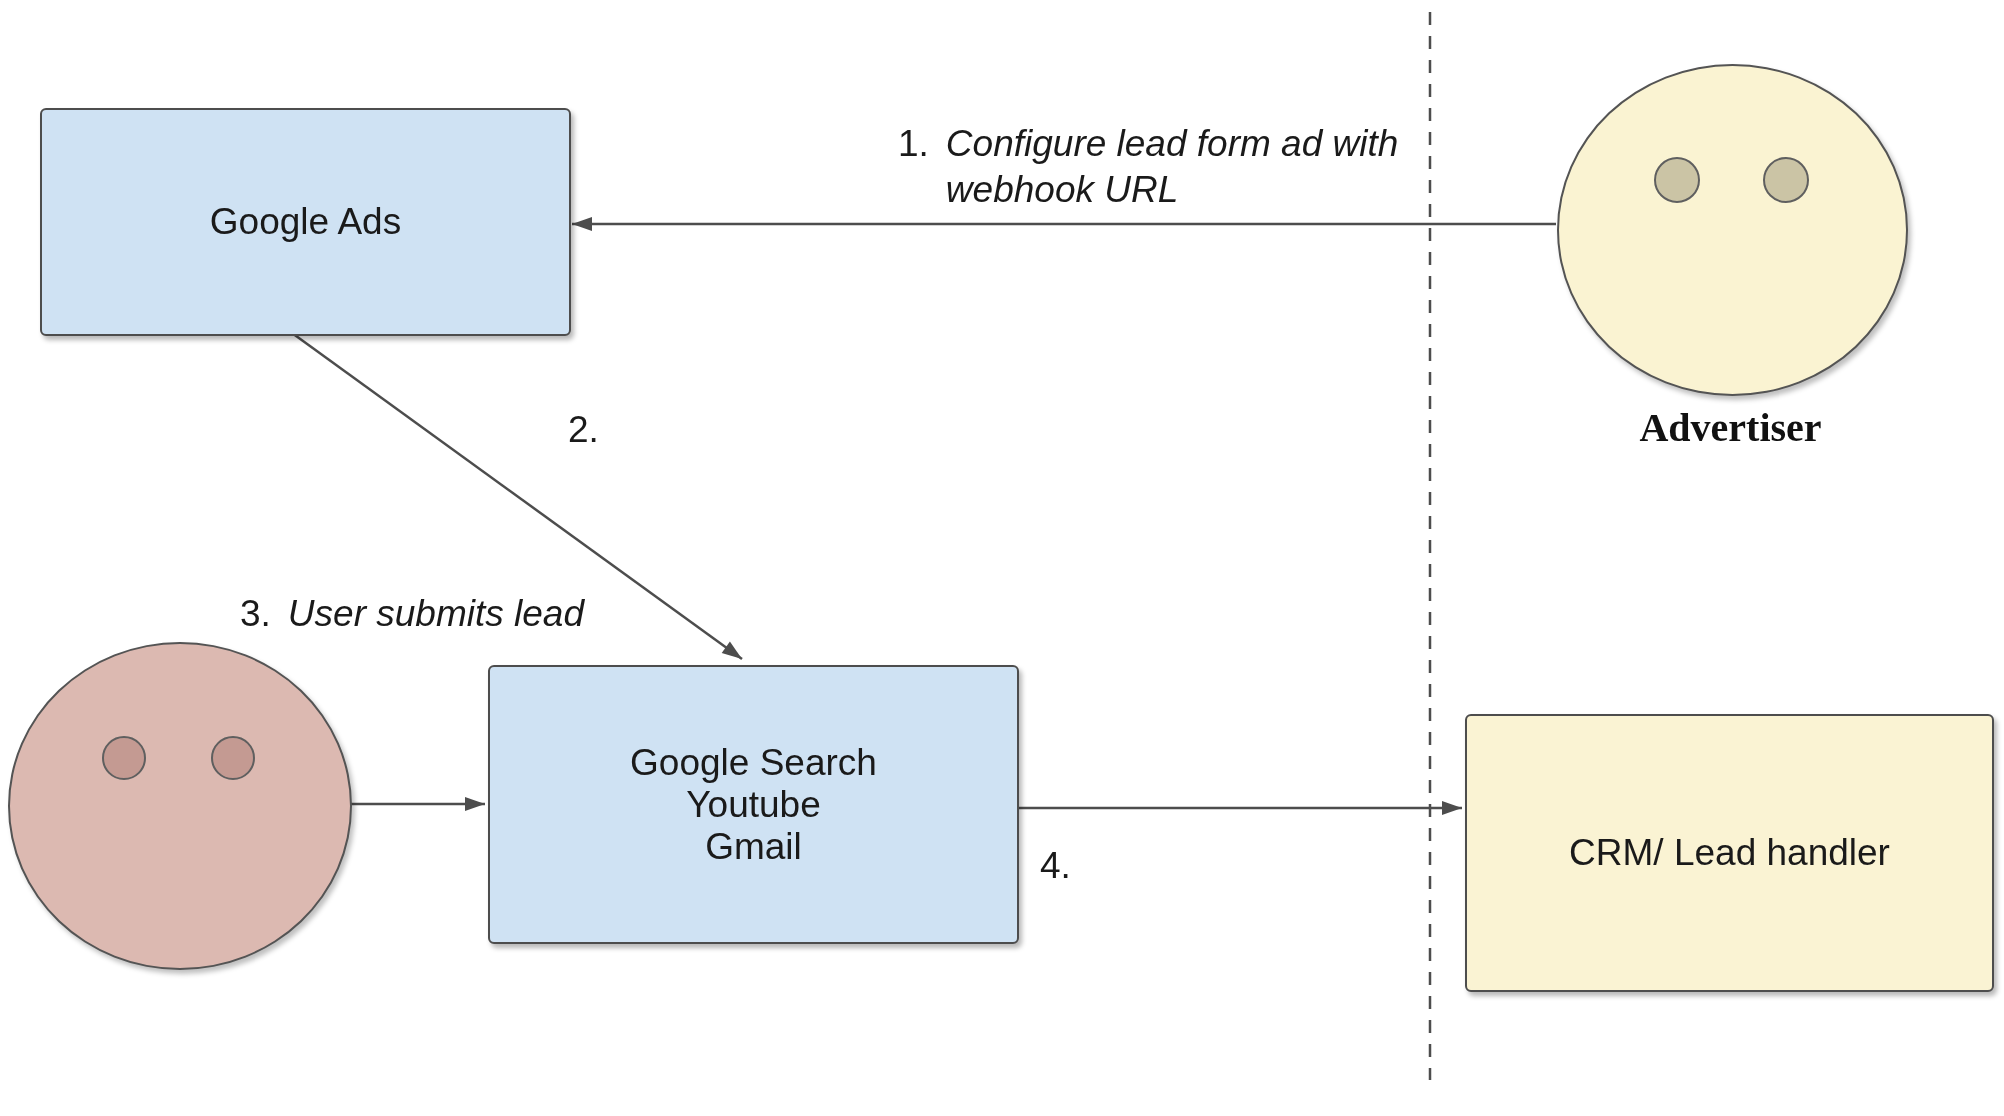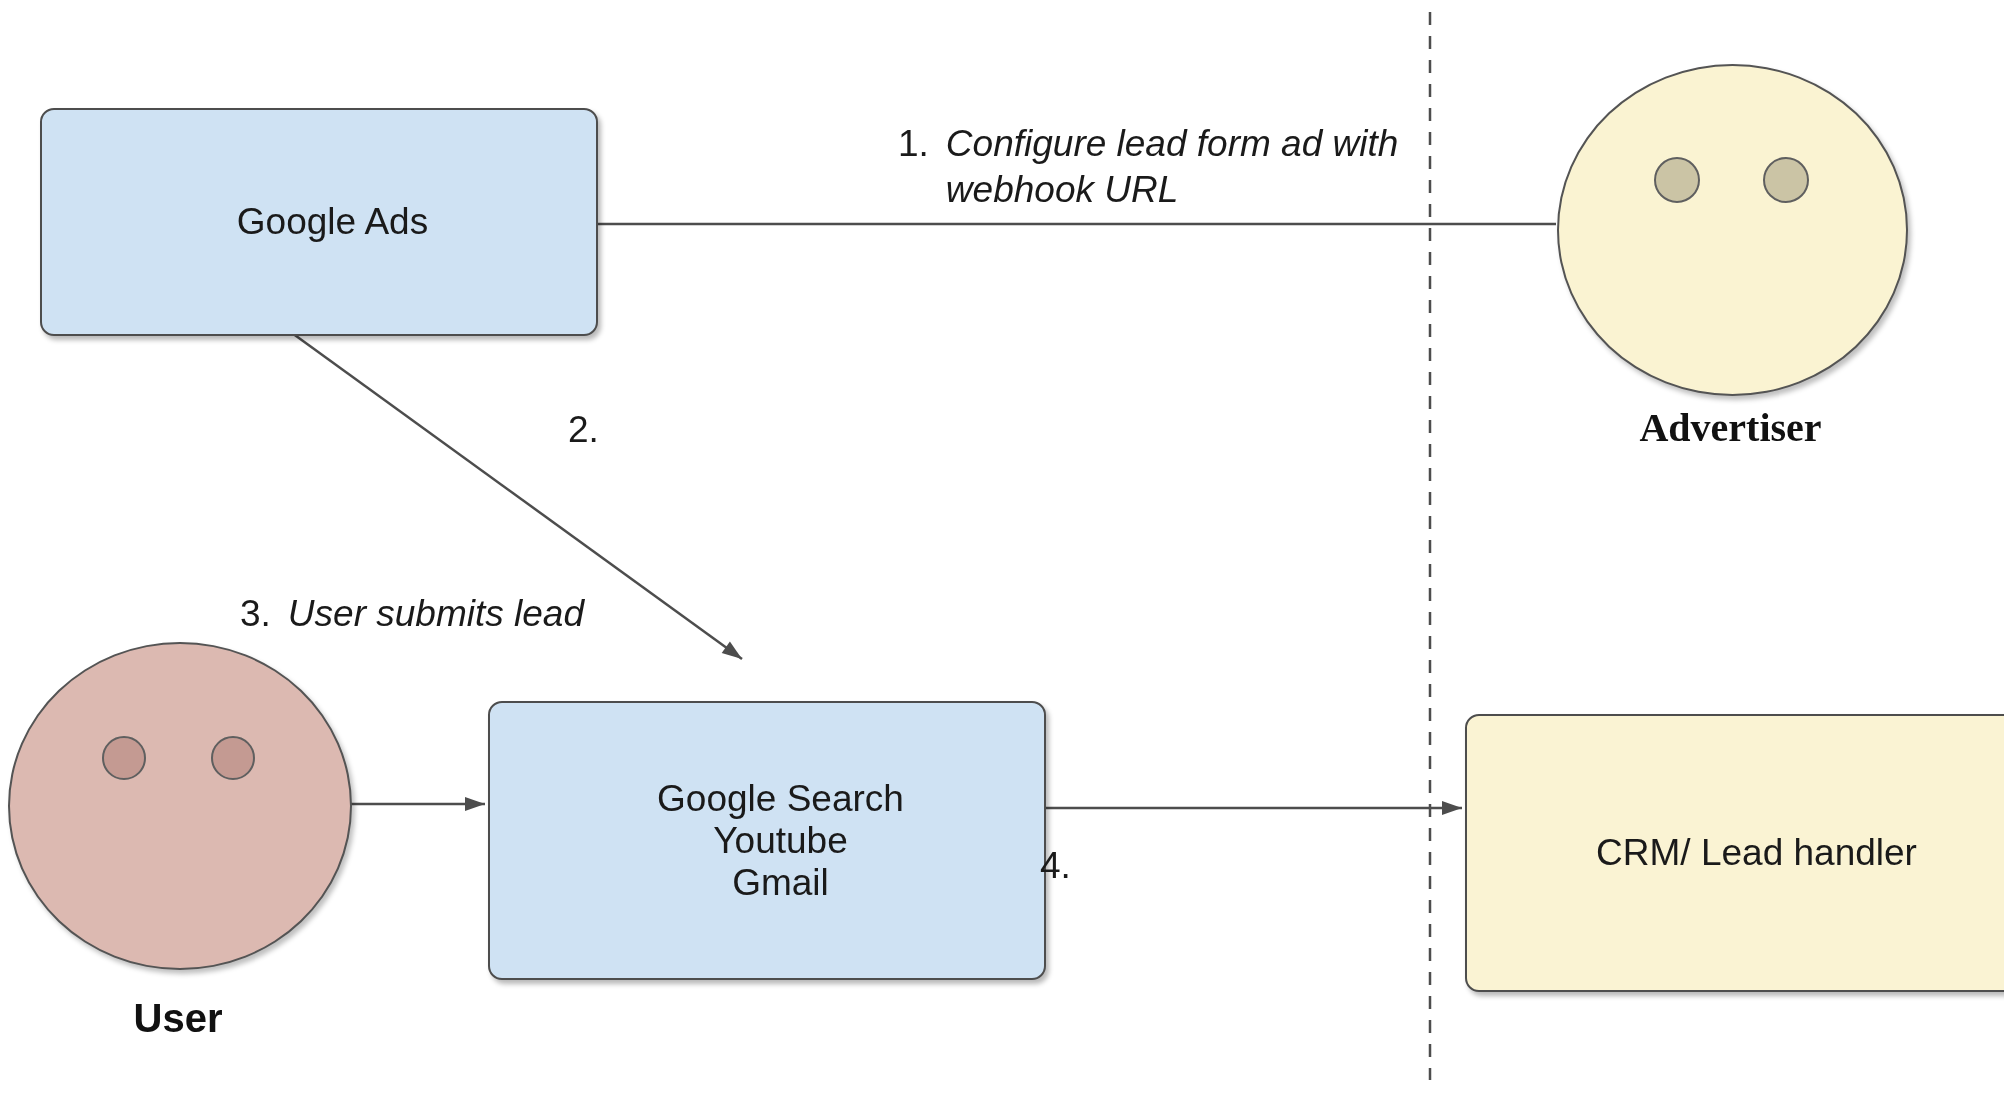--- a/index.html
+++ b/index.html
@@ -10,32 +10,31 @@
     overflow:hidden;
     font-family:"Liberation Sans", sans-serif;
     color:#1a1a1a;
   }
   svg.layer{position:absolute;left:0;top:0;width:2004px;height:1116px;}
 
   
   .node{
     position:absolute;
     border:2.5px solid #4d4d4d;
-    border-radius:14px;
+    border-radius:6px;
     display:flex;align-items:center;justify-content:center;
     text-align:center;
     font-size:37px;line-height:42px;
     box-shadow:3px 4px 5px rgba(0,0,0,0.28);
     white-space:pre-line;
-    padding-left:27px;
   }
   .node.blue{background:#cfe2f3;}
   .node.yellow{background:#faf3d3;}
   #box-google-ads{left:40px;top:108px;width:527px;height:224px;}
-  #box-platforms{left:488px;top:665px;width:527px;height:275px;margin-top:36px;}
+  #box-platforms{left:488px;top:665px;width:527px;height:275px;}
   #box-crm{left:1465px;top:669px;width:525px;height:274px;margin-top:45px;}
 
   
   .face{
     position:absolute;
     border:2.5px solid #545454;
     border-radius:50%;
     box-shadow:3px 4px 5px rgba(0,0,0,0.25);
   }
   #face-user{left:8px;top:642px;width:340px;height:324px;background:#dcb9b1;}
@@ -114,21 +113,20 @@
   </div>
 
   <div class="node yellow" id="box-crm">
     <span>CRM/ Lead handler</span>
   </div>
 
   <div class="face" id="face-user">
     <div class="eye user" id="user-eye-left"></div>
     <div class="eye user" id="user-eye-right"></div>
   </div>
-  <div class="actor-label" id="user-label">User</div>
 
   <div class="face" id="face-advertiser">
     <div class="eye adv" id="adv-eye-left"></div>
     <div class="eye adv" id="adv-eye-right"></div>
   </div>
   <div class="actor-label" id="advertiser-label">Advertiser</div>
 
   <div class="step" id="step-1">
     <span class="num">1.</span>
     <span class="text">Configure lead form ad with

